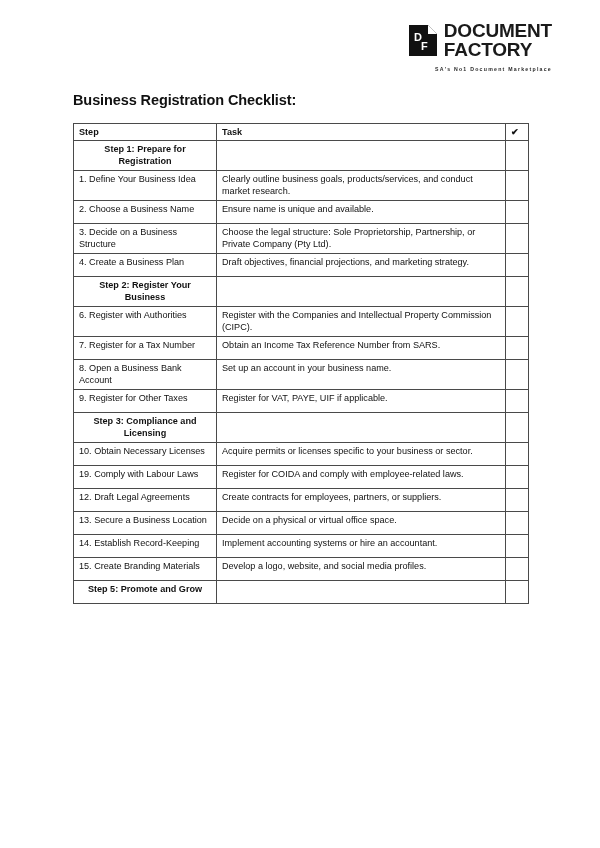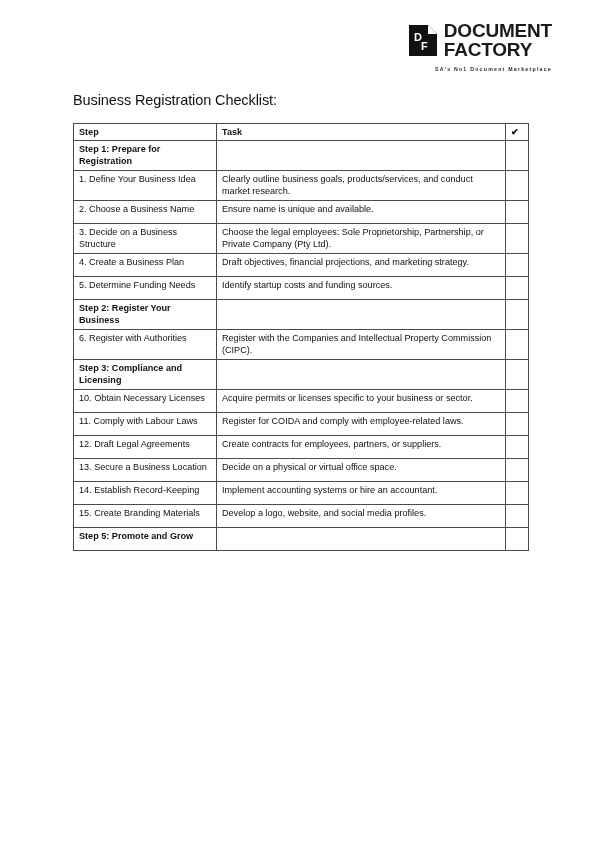--- a/index.html
+++ b/index.html
@@ -68,21 +68,21 @@
     text-align: right;
     width: 100%;
   }
 
   
   .doc-title {
     position: absolute;
     top: 92px;
     left: 73px;
     font-size: 14.5px;
-    font-weight: normal;
+    font-weight: bold;
     color: #111111;
     letter-spacing: -0.1px;
   }
 
   
   .checklist-wrap {
     position: absolute;
     top: 123px;
     left: 73px;
     width: 455px;
@@ -115,20 +115,21 @@
     padding-top: 2px;
     padding-bottom: 2px;
   }
   th.chk-head {
     text-align: center;
     font-size: 11px;
     padding: 1px 0 1px 0;
   }
   tr.section-row td {
     font-weight: bold;
+    text-align: center;
   }
   td.chk-cell { padding: 0; }
 </style>
 </head>
 <body>
 
 <div class="page">
 
   <div class="logo-block">
     <div class="logo-row">
@@ -175,55 +176,65 @@
             <td>Clearly outline business goals, products/services, and conduct market research.</td>
             <td class="chk-cell"></td>
           </tr>
           <tr>
             <td>2. Choose a Business Name</td>
             <td>Ensure name is unique and available.</td>
             <td class="chk-cell"></td>
           </tr>
           <tr>
             <td>3. Decide on a Business Structure</td>
-            <td>Choose the legal employees: Sole Proprietorship, Partnership, or Private Company (Pty Ltd).</td>
+            <td>Choose the legal structure: Sole Proprietorship, Partnership, or Private Company (Pty Ltd).</td>
             <td class="chk-cell"></td>
           </tr>
           <tr>
             <td>4. Create a Business Plan</td>
             <td>Draft objectives, financial projections, and marketing strategy.</td>
             <td class="chk-cell"></td>
           </tr>
-          <tr>
-            <td>5. Determine Funding Needs</td>
-            <td>Identify startup costs and funding sources.</td>
-            <td class="chk-cell"></td>
-          </tr>
           <tr class="section-row">
             <td>Step 2: Register Your Business</td>
             <td></td>
             <td class="chk-cell"></td>
           </tr>
           <tr>
             <td>6. Register with Authorities</td>
             <td>Register with the Companies and Intellectual Property Commission (CIPC).</td>
             <td class="chk-cell"></td>
           </tr>
+          <tr>
+            <td>7. Register for a Tax Number</td>
+            <td>Obtain an Income Tax Reference Number from SARS.</td>
+            <td class="chk-cell"></td>
+          </tr>
+          <tr>
+            <td>8. Open a Business Bank Account</td>
+            <td>Set up an account in your business name.</td>
+            <td class="chk-cell"></td>
+          </tr>
+          <tr>
+            <td>9. Register for Other Taxes</td>
+            <td>Register for VAT, PAYE, UIF if applicable.</td>
+            <td class="chk-cell"></td>
+          </tr>
           <tr class="section-row">
             <td>Step 3: Compliance and Licensing</td>
             <td></td>
             <td class="chk-cell"></td>
           </tr>
           <tr>
             <td>10. Obtain Necessary Licenses</td>
             <td>Acquire permits or licenses specific to your business or sector.</td>
             <td class="chk-cell"></td>
           </tr>
           <tr>
-            <td>11. Comply with Labour Laws</td>
+            <td>19. Comply with Labour Laws</td>
             <td>Register for COIDA and comply with employee-related laws.</td>
             <td class="chk-cell"></td>
           </tr>
           <tr>
             <td>12. Draft Legal Agreements</td>
             <td>Create contracts for employees, partners, or suppliers.</td>
             <td class="chk-cell"></td>
           </tr>
           <tr>
             <td>13. Secure a Business Location</td>

